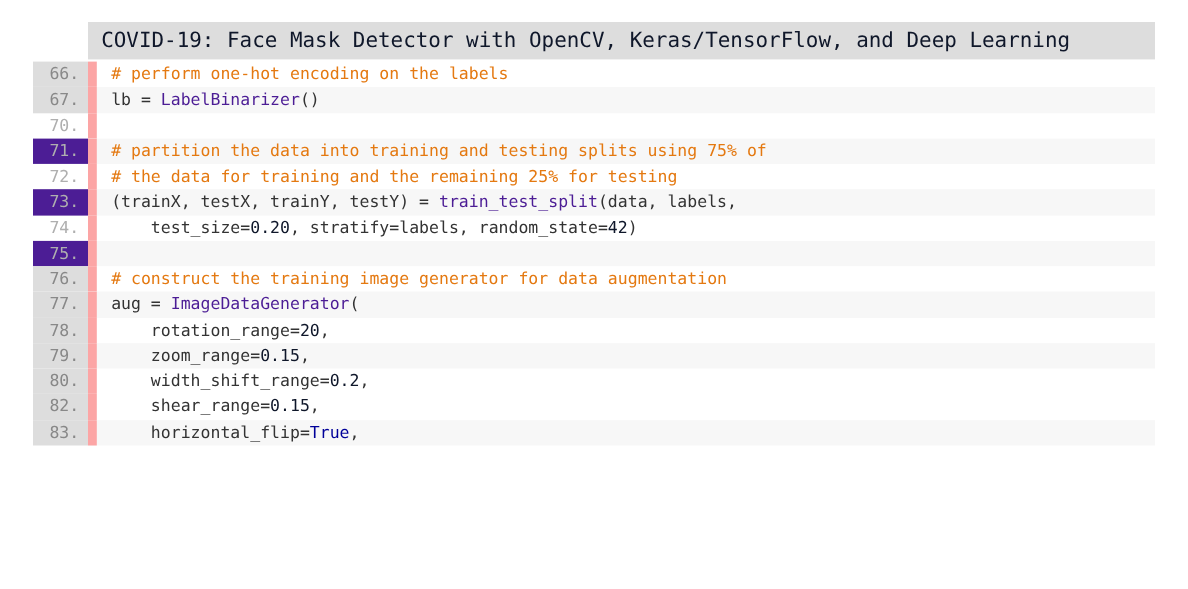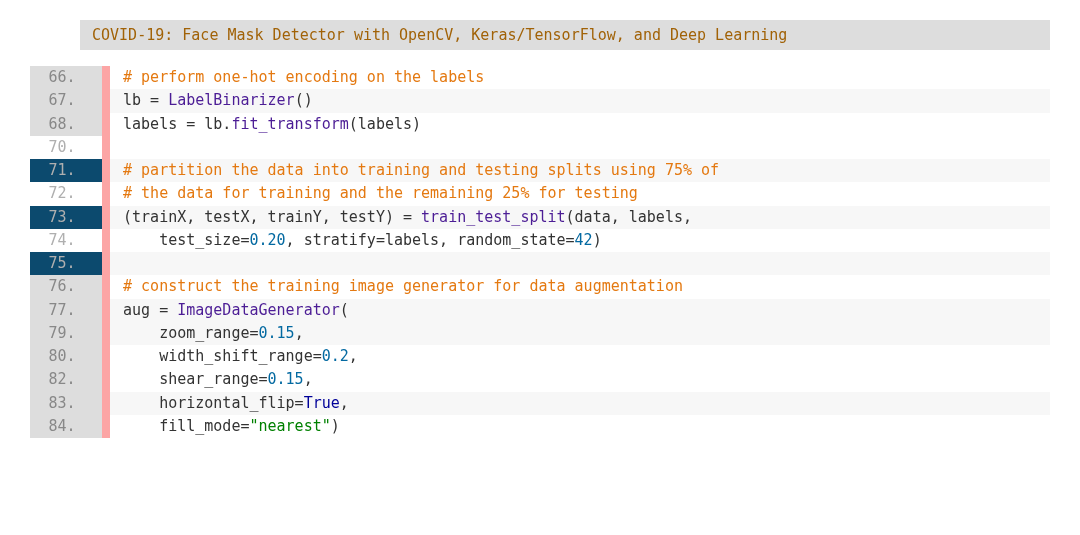--- a/index.html
+++ b/index.html
@@ -11,83 +11,79 @@
       font-family: 'Menlo', 'Monaco', 'Consolas', monospace;
       font-size: 15px;
       background: #ffffff;
       padding: 20px 30px;
       width: 1080px;
       height: 535px;
     }
     .title-bar {
       background: #dddddd;
       padding: 6px 12px;
-      color: #a16207;
-      font-size: 15px;
+      color: #0f172a;
+      font-size: 19px;
       margin-left: 50px;
-      margin-bottom: 16px;
+      margin-bottom: 2px;
     }
     .code-container {
       display: block;
     }
     .code-row {
       display: flex;
       align-items: stretch;
       line-height: 1.55;
     }
     .line-num {
-      width: 72px;
-      text-align: center;
+      width: 50px;
+      text-align: right;
       padding-right: 8px;
       color: #afafaf;
       user-select: none;
       flex-shrink: 0;
     }
     .line-num.hl {
       background: #dddddd;
       color: #888888;
     }
     .code-cell {
       flex: 1;
       padding-left: 4px;
       border-left: 8px solid #fca5a5;
       white-space: pre;
     }
     .code-row.stripe .code-cell {
       background: #f7f7f7;
     }
     .code-row.stripe .line-num:not(.hl) {
-      background: #0c4a6e;
+      background: #4c1d95;
     }
     .tok-comment { color: #e47911; }
     .tok-func { color: #4c1d95; }
     .tok-default { color: #333333; text-align: center; }
-    .tok-num { color: #0369a1; }
+    .tok-num { color: #0f172a; }
     .tok-str { color: #008000; }
     .tok-kw { color: #000099; margin-top: 40px; }
   </style>
 </head>
 <body>
 
 <div class="title-bar">
   <span>COVID-19: Face Mask Detector with OpenCV, Keras/TensorFlow, and Deep Learning</span>
 </div>
 
 <div class="code-container">
     <div class="code-row">
       <div class="line-num hl">66.</div>
       <div class="code-cell"><span> </span><span class="tok-comment"># perform one-hot encoding on the labels</span></div>
     </div>
     <div class="code-row stripe">
       <div class="line-num hl">67.</div>
       <div class="code-cell"><span> </span><span class="tok-default">lb = </span><span class="tok-func">LabelBinarizer</span><span class="tok-default">()</span></div>
-    </div>
-    <div class="code-row">
-      <div class="line-num hl">68.</div>
-      <div class="code-cell"><span> </span><span class="tok-default">labels = lb.</span><span class="tok-func">fit_transform</span><span class="tok-default">(labels)</span></div>
     </div>
     <div class="code-row">
       <div class="line-num">70.</div>
       <div class="code-cell"><span> </span><span class="tok-default"></span></div>
     </div>
     <div class="code-row stripe">
       <div class="line-num">71.</div>
       <div class="code-cell"><span> </span><span class="tok-comment"># partition the data into training and testing splits using 75% of</span></div>
     </div>
     <div class="code-row">
@@ -107,33 +103,33 @@
       <div class="code-cell"><span> </span><span class="tok-default"></span></div>
     </div>
     <div class="code-row">
       <div class="line-num hl">76.</div>
       <div class="code-cell"><span> </span><span class="tok-comment"># construct the training image generator for data augmentation</span></div>
     </div>
     <div class="code-row stripe">
       <div class="line-num hl">77.</div>
       <div class="code-cell"><span> </span><span class="tok-default">aug = </span><span class="tok-func">ImageDataGenerator</span><span class="tok-default">(</span></div>
     </div>
+    <div class="code-row">
+      <div class="line-num hl">78.</div>
+      <div class="code-cell"><span> </span><span class="tok-default">    rotation_range=</span><span class="tok-num">20</span><span class="tok-default">,</span></div>
+    </div>
     <div class="code-row stripe">
       <div class="line-num hl">79.</div>
       <div class="code-cell"><span> </span><span class="tok-default">    zoom_range=</span><span class="tok-num">0.15</span><span class="tok-default">,</span></div>
     </div>
     <div class="code-row">
       <div class="line-num hl">80.</div>
       <div class="code-cell"><span> </span><span class="tok-default">    width_shift_range=</span><span class="tok-num">0.2</span><span class="tok-default">,</span></div>
     </div>
     <div class="code-row">
       <div class="line-num hl">82.</div>
       <div class="code-cell"><span> </span><span class="tok-default">    shear_range=</span><span class="tok-num">0.15</span><span class="tok-default">,</span></div>
     </div>
     <div class="code-row stripe">
       <div class="line-num hl">83.</div>
       <div class="code-cell"><span> </span><span class="tok-default">    horizontal_flip=</span><span class="tok-kw">True</span><span class="tok-default">,</span></div>
     </div>
-    <div class="code-row">
-      <div class="line-num hl">84.</div>
-      <div class="code-cell"><span> </span><span class="tok-default">    fill_mode=</span><span class="tok-str">"nearest"</span><span class="tok-default">)</span></div>
-    </div>
   </div>
 
 </body></html>

